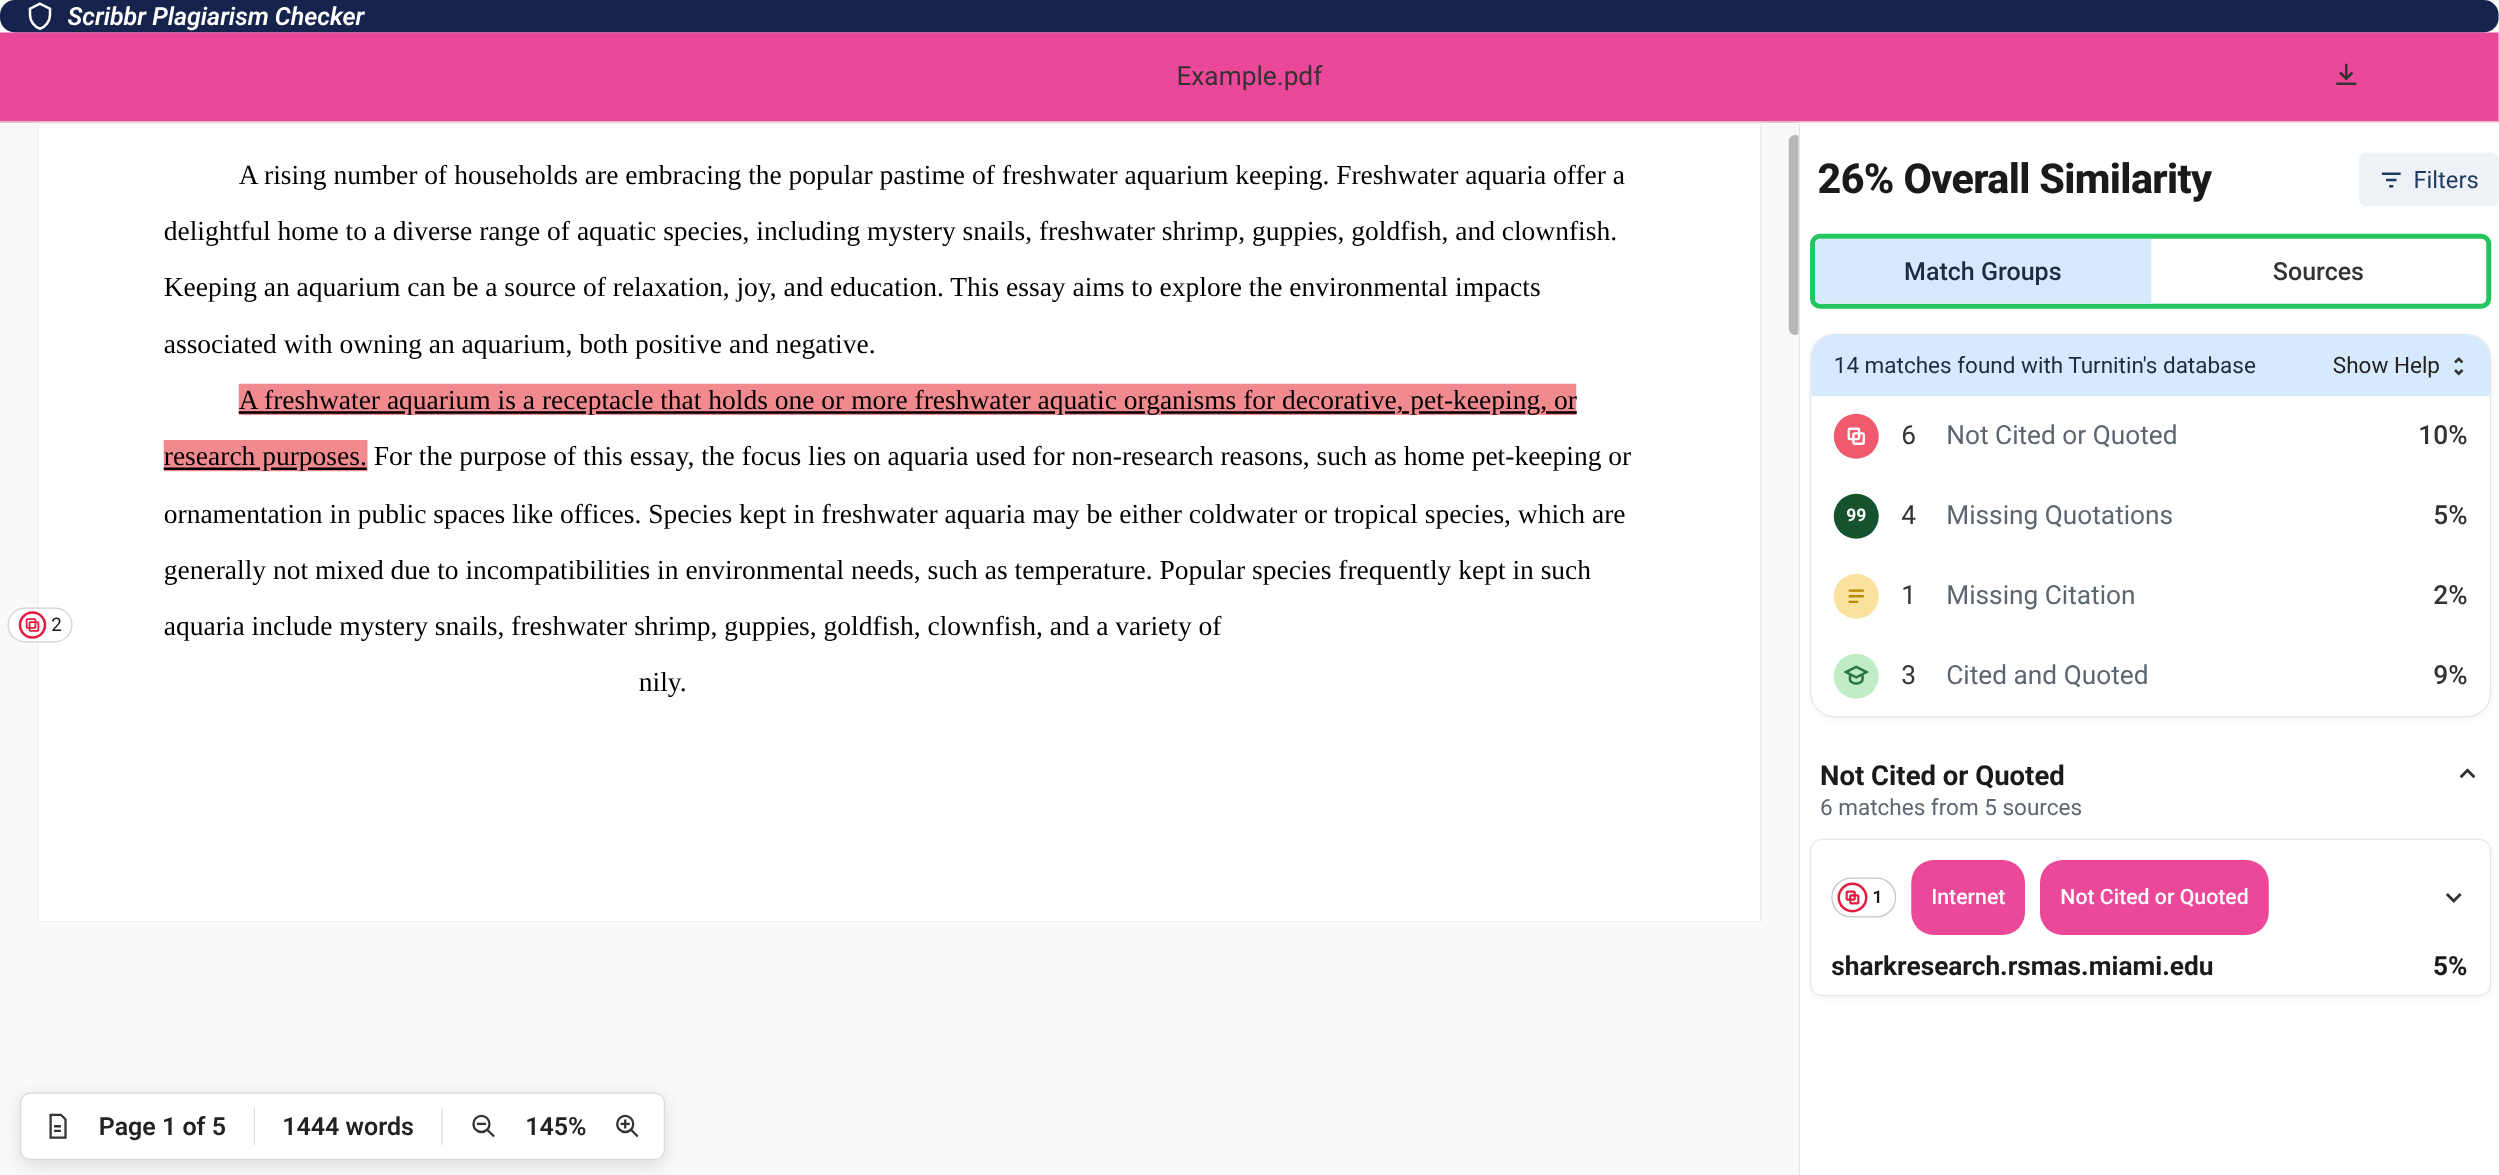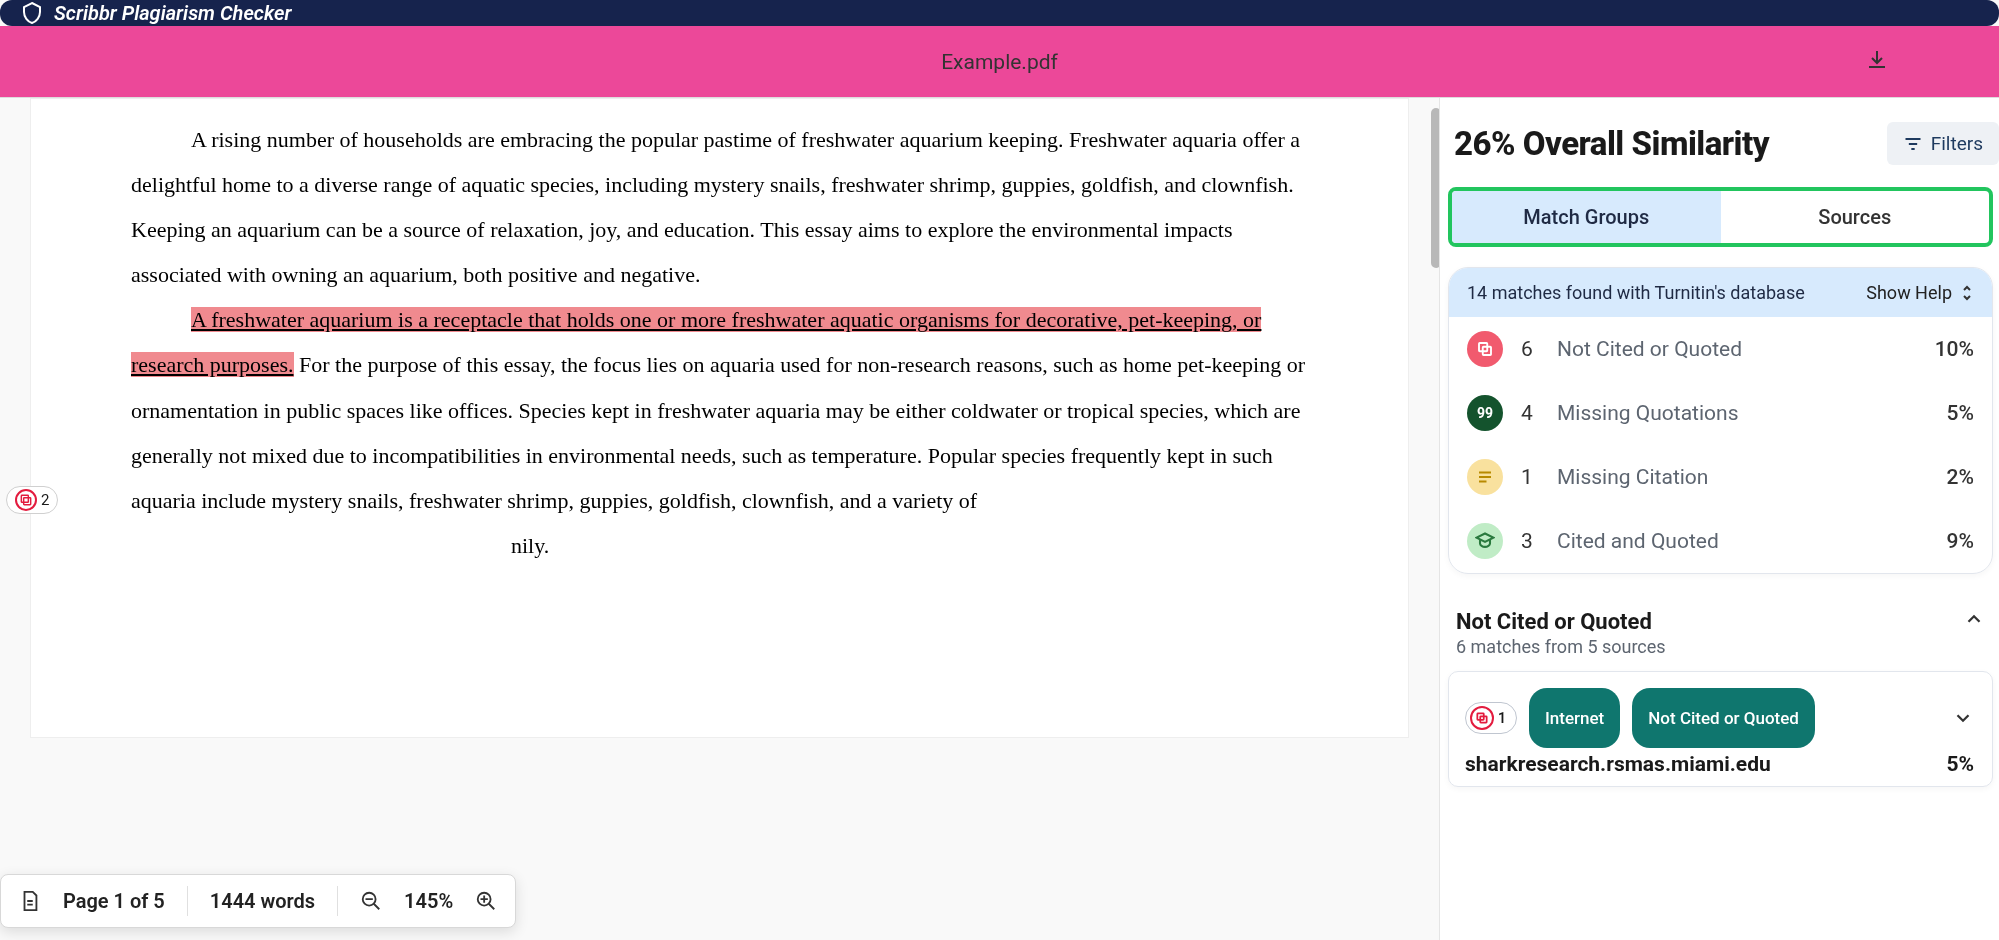--- a/index.html
+++ b/index.html
@@ -10,21 +10,21 @@
 .file-name { font-size:21px; color:#333; }
 .download-btn { position:absolute; right:110px; top:50%; transform:translateY(-50%); cursor:pointer; }
 .main { display:flex; height:calc(940px - 26px - 72px); }
 .doc-pane { flex:1; position:relative; overflow:hidden; }
 .doc-page { background:#fff; margin:0 30px 30px 30px; padding:18px 100px 40px 100px; font-family: Georgia, "Times New Roman", serif; font-size:22px; line-height:2.05; color:#000; border:1px solid #eee; min-height:640px; text-align:left; }
 .doc-page .para { text-indent:60px; }
 .highlight-red { background:#f08a8f; text-decoration:underline; }
 .match-badge { position:absolute; left:6px; top:388px; display:flex; align-items:center; background:#fff; border:1px solid #d0d0d0; border-radius:16px; padding:2px 8px; font-size:15px; gap:4px; }
 .match-badge .circ { width:22px; height:22px; border:2px solid #e31b3e; border-radius:50%; display:flex; align-items:center; justify-content:center; }
 .match-badge .circ svg { width:14px; height:14px; }
-.doc-toolbar { position:absolute; left:0; bottom:12px; background:#fff; border:1px solid #d8d8d8; border-radius:8px; box-shadow:0 4px 14px rgba(0,0,0,.12); display:flex; align-items:center; height:54px; padding:0 18px; gap:22px; font-size:20px; color:#222; }
+.doc-toolbar { position:absolute; left:16px; bottom:12px; background:#fff; border:1px solid #d8d8d8; border-radius:8px; box-shadow:0 4px 14px rgba(0,0,0,.12); display:flex; align-items:center; height:54px; padding:0 18px; gap:22px; font-size:20px; color:#222; }
 .doc-toolbar .sep { width:1px; height:30px; background:#e0e0e0; }
 .doc-toolbar .zoom-btn { cursor:pointer; display:flex; align-items:center; }
 .side-pane { width:560px; min-width:560px; background:#fff; border-left:1px solid #e5e5e5; overflow-y:auto; padding:24px 0 0 8px; position:relative; }
 .scrollbar-fake { position:absolute; left:-22px; top:10px; width:10px; height:160px; background:#b8b8b8; border-radius:6px; }
 .side-inner { padding:0 0 0 0; }
 .sim-header { display:flex; align-items:center; justify-content:space-between; padding:0 0 18px 6px; }
 .sim-title { font-size:33px; font-weight:800; letter-spacing:-0.5px; }
 .filters-btn { display:flex; align-items:center; gap:8px; background:#eef1f5; border-radius:6px; padding:10px 16px; font-size:19px; color:#1e3a5f; cursor:pointer; }
 .tabs { display:flex; border:4px solid #22c55e; border-radius:8px; overflow:hidden; margin:4px 6px 20px 0; }
 .tab { flex:1; text-align:center; padding:14px 0; font-size:20px; font-weight:500; color:#333; cursor:pointer; }
@@ -43,22 +43,22 @@
 .group-row .pct { color:#333; font-weight:500; }
 .section-hdr { display:flex; align-items:center; justify-content:space-between; padding:6px 14px 2px 8px; }
 .section-hdr .t1 { font-size:22px; font-weight:700; }
 .section-hdr .chev { cursor:pointer; }
 .section-sub { font-size:18px; color:#5d6570; padding:0 0 14px 8px; }
 .source-card { border:1px solid #e2e6ed; border-radius:10px; margin:0 6px 0 0; padding:16px 18px 10px 16px; box-shadow:0 2px 6px rgba(0,0,0,.04); }
 .source-top { display:flex; align-items:center; justify-content:space-between; }
 .source-top-left { display:flex; align-items:center; gap:12px; }
 .mini-badge { display:flex; align-items:center; gap:4px; background:#fff; border:1px solid #c0c6d0; border-radius:18px; padding:3px 10px 3px 4px; font-size:14px; font-weight:600; }
 .mini-badge .circ2 { width:24px; height:24px; border:2px solid #e31b3e; border-radius:50%; display:flex; align-items:center; justify-content:center; }
-.pill { background:#0f766e; color:#fff; border-radius:18px; padding:20px 16px; font-size:17px; font-weight:500; }
-.source-url { font-size:21px; font-weight:700; margin-top:4px; display:flex; align-items:center; justify-content:space-between; }
+.pill { background:#ec4899; color:#fff; border-radius:18px; padding:20px 16px; font-size:17px; font-weight:500; }
+.source-url { font-size:21px; font-weight:700; margin-top:14px; display:flex; align-items:center; justify-content:space-between; }
 .side-pane::-webkit-scrollbar{width:10px}
 </style>
 </head>
 <body>
 
 <div class="app-header">
   <svg width="24" height="24" viewBox="0 0 24 24" fill="none" stroke="#fff" stroke-width="2">
       <path d="M12 2 L20 6 V11 C20 16 16.5 20.5 12 22 C7.5 20.5 4 16 4 11 V6 Z"></path>
     </svg>
   <span>Scribbr Plagiarism Checker</span>

